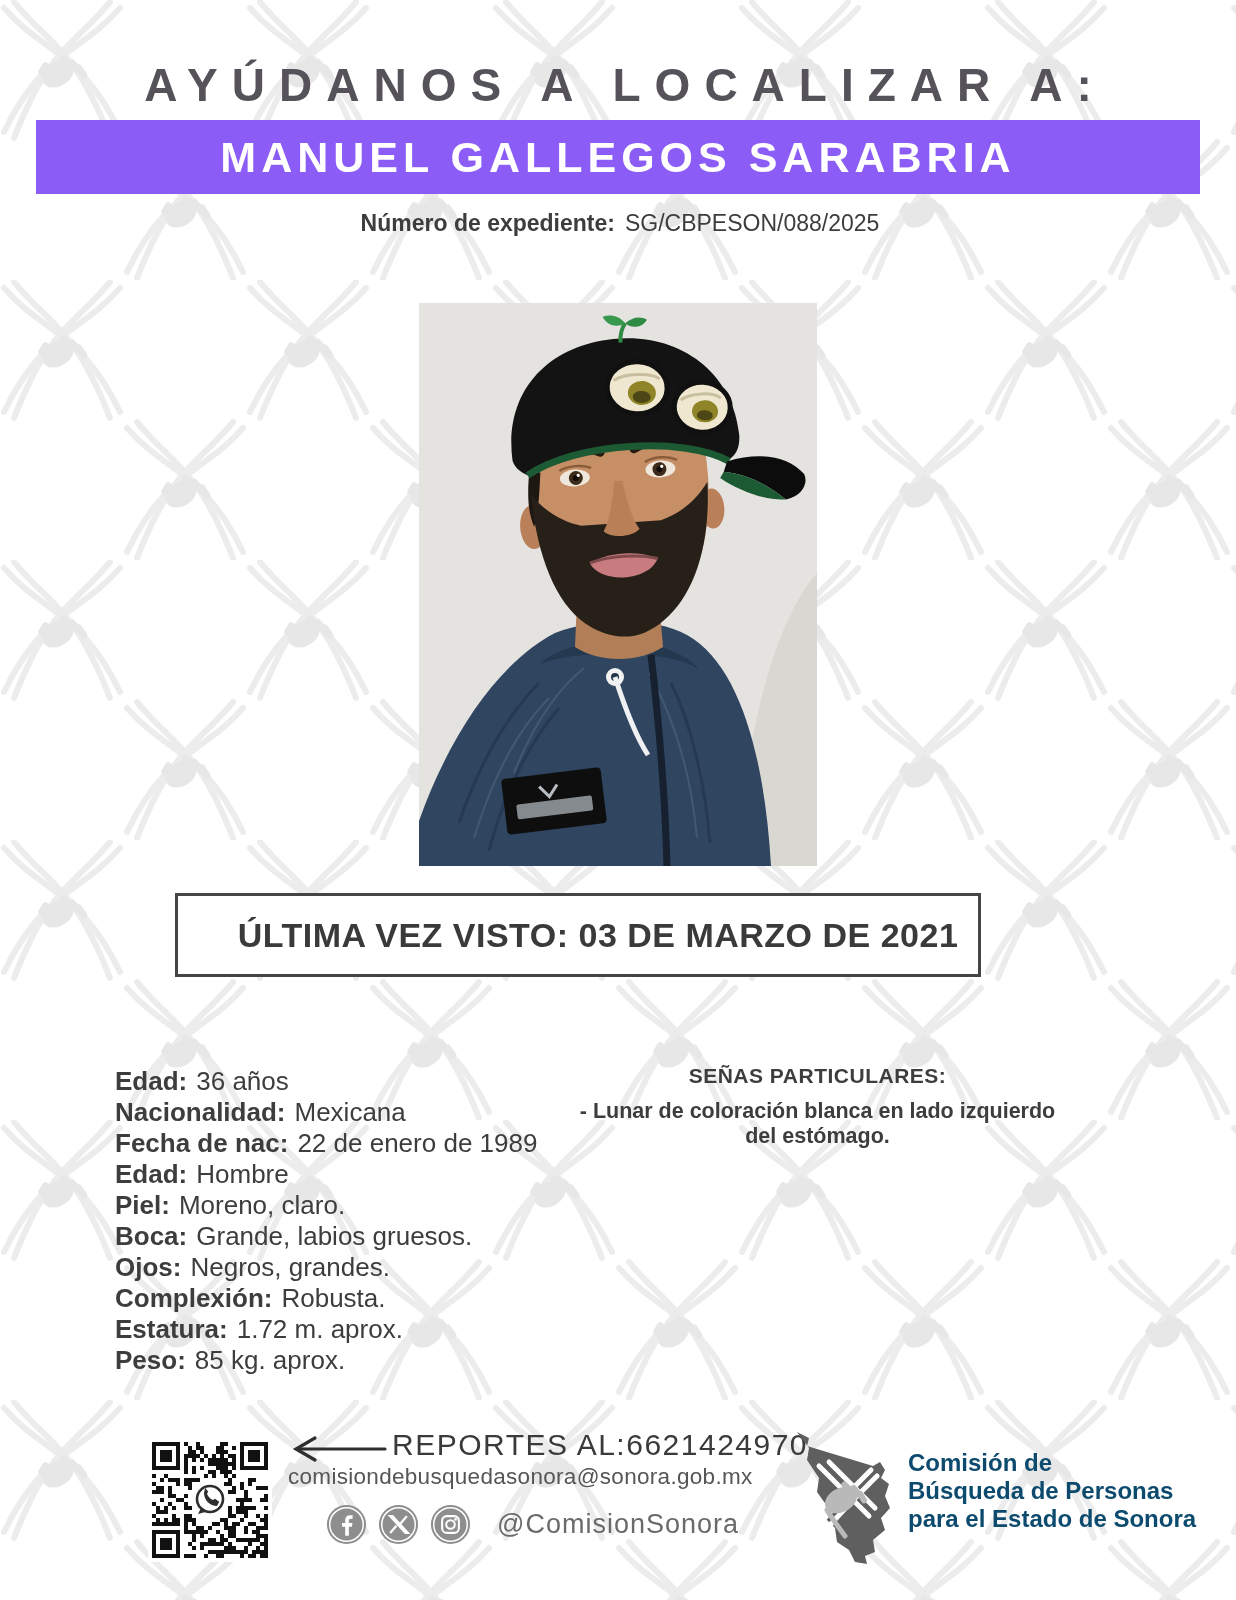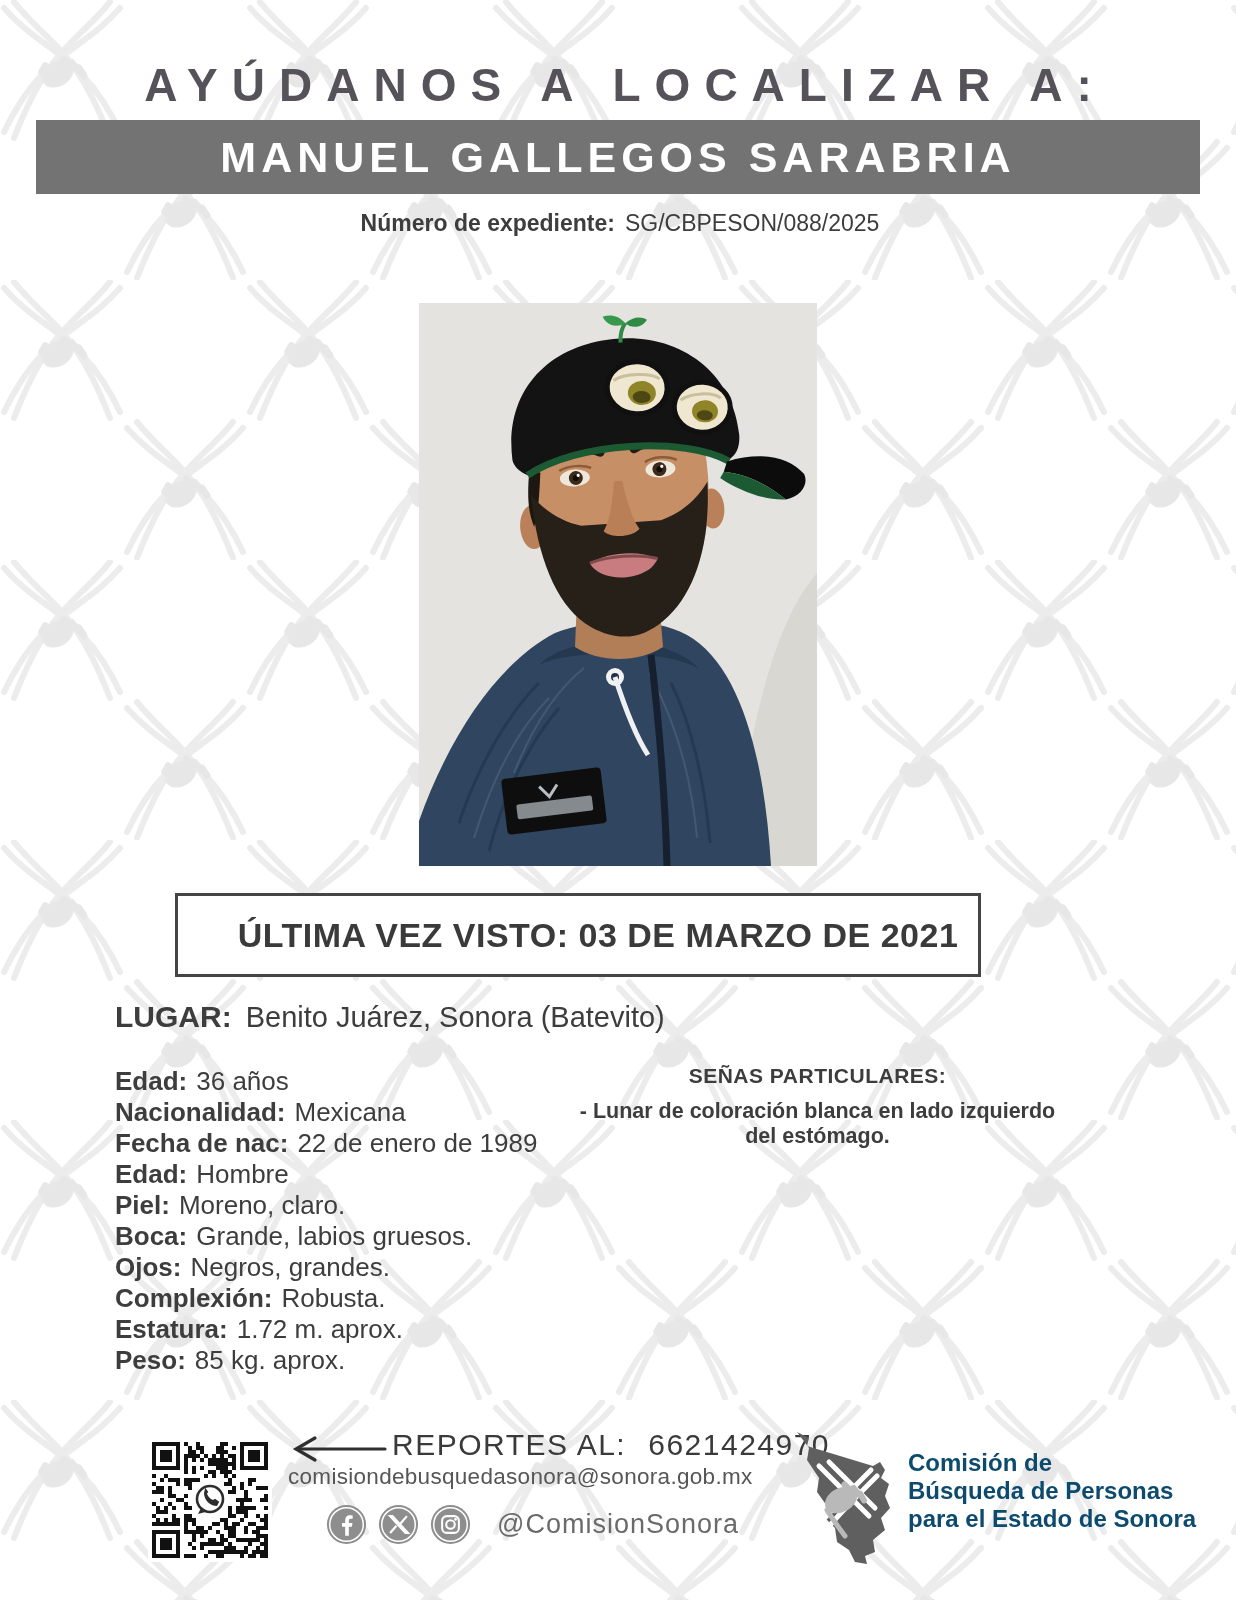--- a/index.html
+++ b/index.html
@@ -6,21 +6,21 @@
   body { background:#ffffff; font-family:"Liberation Sans", sans-serif; }
   .page { position:relative; width:1236px; height:1600px; margin:0 auto; background:#ffffff; overflow:hidden; }
   .abs { position:absolute; }
 
   .watermark { position:absolute; inset:0; z-index:0; pointer-events:none; }
   .content { position:absolute; inset:0; z-index:1; }
 
   .poster-title { left:0; right:0; top:58px; text-align:center;
     font-size:46px; font-weight:800; letter-spacing:14px; padding-left:14px;
     color:#56525a; }
-  .name-banner { left:36px; right:36px; top:120px; height:74px; background:#737373;
+  .name-banner { left:36px; right:36px; top:120px; height:74px; background:#8b5cf6;
     display:flex; align-items:center; justify-content:center; }
   .name-banner span { color:#ffffff; font-size:43px; font-weight:800; letter-spacing:5px; }
 
   .case-line { left:4px; right:0; top:210px; text-align:center; font-size:23px; color:#3d3d3d; }
   .case-line .lbl { font-weight:700; margin-right:10px; }
 
   .photo-frame { left:419px; top:303px; width:398px; height:563px; }
   .photo-frame svg { display:block; width:100%; height:100%; }
 
   .lastseen-box { left:175px; top:893px; width:806px; height:84px;
@@ -34,21 +34,21 @@
   .details { left:115px; top:1066px; }
   .drow { height:31px; display:flex; align-items:center; font-size:26px; color:#3d3d3d; }
   .drow .lbl { font-weight:700; margin-right:9px; }
 
   .senas { left:570px; top:1064px; width:495px; text-align:center; color:#3d3d3d; }
   .senas-title { font-size:21px; font-weight:700; letter-spacing:0.5px; }
   .senas-item { margin-top:11px; font-size:21.5px;font-weight:bold; }
 
   .qr { left:148px; top:1438px; width:124px; height:124px; }
   .arrow-icon { left:291px; top:1434px; width:96px; height:30px; }
-  .reports-line { left:392px; top:1428px; display:flex; gap:22px;
+  .reports-line { left:392px; top:1428px; display:flex; 
     font-size:30px; color:#3a3a3a; letter-spacing:1.5px; }
   .email-line { left:288px; top:1464px; font-size:22.5px; color:#565656; letter-spacing:0.3px; }
 
   .social-row { left:326px; top:1504px; display:flex; gap:11px; align-items:center; }
   .social-circle { width:41px; height:41px; }
   .handle { left:497px; top:1509px; font-size:27px; color:#6a6a6a; letter-spacing:1px;text-align:right; }
 
   .org-logo { left:785px; top:1424px; width:118px; height:142px; }
   .org-name { left:908px; top:1449px; font-size:24px; font-weight:700; color:#0c4a6e; line-height:28px; }
 </style>
@@ -170,24 +170,20 @@
             <path d="M268 100 C 278 92 300 90 308 96" stroke="#c9bfa0" stroke-width="3" fill="none"></path>
             <ellipse cx="293" cy="110" rx="13" ry="11" fill="#8f8428"></ellipse>
             <ellipse cx="293" cy="114" rx="8" ry="5" fill="#4d4715"></ellipse>
           </g>
         </g>
       </svg>
     </div>
 
     <div class="abs lastseen-box">ÚLTIMA VEZ VISTO: 03 DE MARZO DE 2021</div>
 
-    <div class="abs location-line">
-      <span class="lbl">LUGAR:</span>
-      <span>Benito Juárez, Sonora (Batevito)</span>
-    </div>
 
     <div class="abs details">
       <div class="drow">
           <span class="lbl">Edad:</span>
           <span>36 años</span>
         </div>
       <div class="drow">
           <span class="lbl">Nacionalidad:</span>
           <span>Mexicana</span>
         </div>

